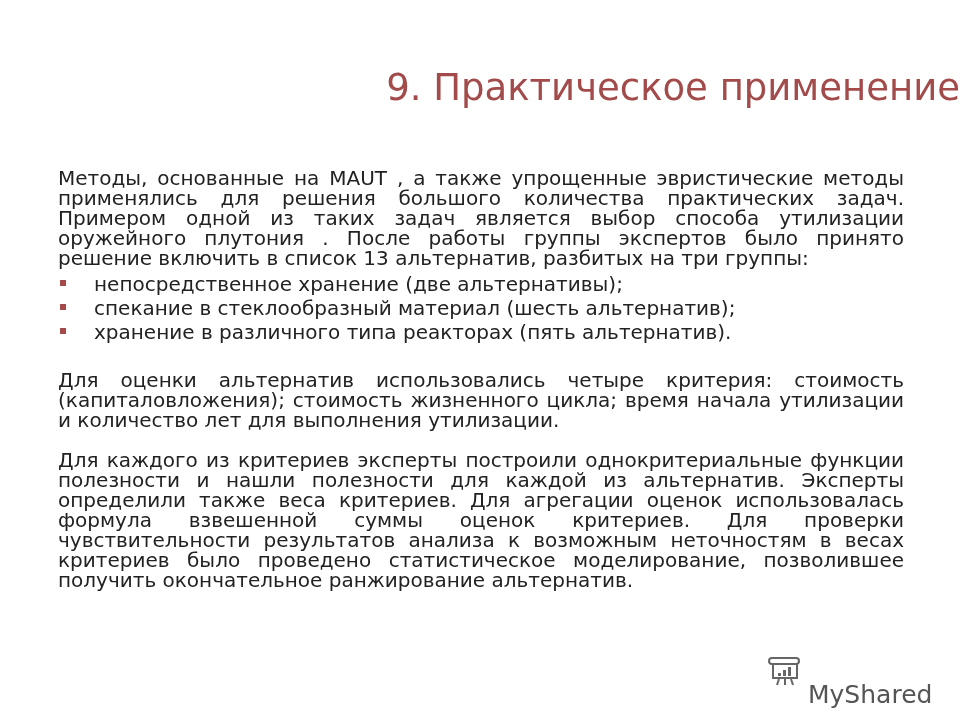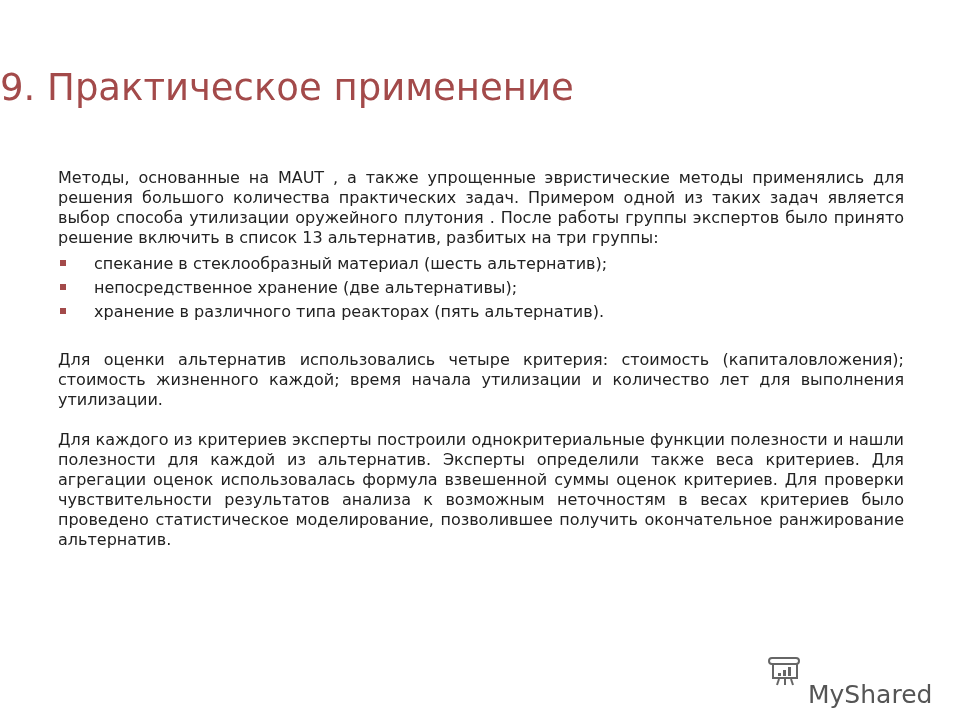--- a/index.html
+++ b/index.html
@@ -1,27 +1,27 @@
 <!DOCTYPE html>
 <html><head>
 <meta charset="utf-8">
 <style>
   html, body { margin: 0; padding: 0; }
   body {
     width: 960px; height: 720px; background: #ffffff; position: relative; overflow: hidden;
     font-family: "DejaVu Sans", "Liberation Sans", sans-serif;
   }
   .title {
-    position: absolute; left: 0; top: 66px; width: 960px; text-align: left;
+    position: absolute; left: 0; top: 66px; width: 960px; text-align: right;
     font-size: 37px; color: #a34a4a; letter-spacing: 0px; font-weight: normal;
     font-family: "DejaVu Sans", sans-serif;
   }
   .content {
     position: absolute; left: 58px; top: 168px; width: 846px;
-    font-size: 16px; color: #222; line-height: 20px;
+    font-size: 20px; color: #222; line-height: 20px;
   }
   .para { text-align: justify; margin: 0; }
   .para + .para { margin-top: 20px; }
   ul.bullets { list-style: none; margin: 6px 0 24px 0; padding: 0; }
   ul.bullets li { position: relative; padding-left: 36px; height: 24px; line-height: 20px; }
   ul.bullets li .bullet {
     position: absolute; left: 2px; top: 6px; width: 6px; height: 6px; background: #a34a4a;
   }
   .logo {
     position: absolute; left: 768px; top: 655px; height: 36px; display: flex; align-items: center;
@@ -31,32 +31,32 @@
 </head>
 <body>
 
 <div class="title">9. Практическое применение</div>
 
 <div class="content">
   <p class="para">Методы, основанные на MAUT , а также упрощенные эвристические методы применялись для решения большого количества практических задач. Примером одной из таких задач является выбор способа утилизации оружейного плутония . После работы группы экспертов было принято решение включить в список 13 альтернатив, разбитых на три группы:</p>
   <ul class="bullets">
     <li>
       <span class="bullet"></span>
-      <span>спекание в стеклообразный материал (шесть альтернатив);</span>
+      <span>непосредственное хранение (две альтернативы);</span>
     </li>
     <li>
       <span class="bullet"></span>
-      <span>непосредственное хранение (две альтернативы);</span>
+      <span>спекание в стеклообразный материал (шесть альтернатив);</span>
     </li>
     <li>
       <span class="bullet"></span>
       <span>хранение в различного типа реакторах (пять альтернатив).</span>
     </li>
   </ul>
-  <p class="para">Для оценки альтернатив использовались четыре критерия: стоимость (капиталовложения); стоимость жизненного каждой; время начала утилизации и количество лет для выполнения утилизации.</p>
+  <p class="para">Для оценки альтернатив использовались четыре критерия: стоимость (капиталовложения); стоимость жизненного цикла; время начала утилизации и количество лет для выполнения утилизации.</p>
   <p class="para">Для каждого из критериев эксперты построили однокритериальные функции полезности и нашли полезности для каждой из альтернатив. Эксперты определили также веса критериев. Для агрегации оценок использовалась формула взвешенной суммы оценок критериев. Для проверки чувствительности результатов анализа к возможным неточностям в весах критериев было проведено статистическое моделирование, позволившее получить окончательное ранжирование альтернатив.</p>
 </div>
 
 <div class="logo">
   <span>
     <svg width="34" height="34" viewBox="0 0 34 34">
       <path d="M4 4 h24 a3 3 0 0 1 0 6 h-24 a3 3 0 0 1 0 -6z" fill="none" stroke="#666" stroke-width="2"></path>
       <rect x="5" y="10" width="24" height="14" fill="none" stroke="#666" stroke-width="2"></rect>
       <rect x="10" y="19" width="3" height="3" fill="#666"></rect>
       <rect x="15" y="16" width="3" height="6" fill="#666"></rect>

